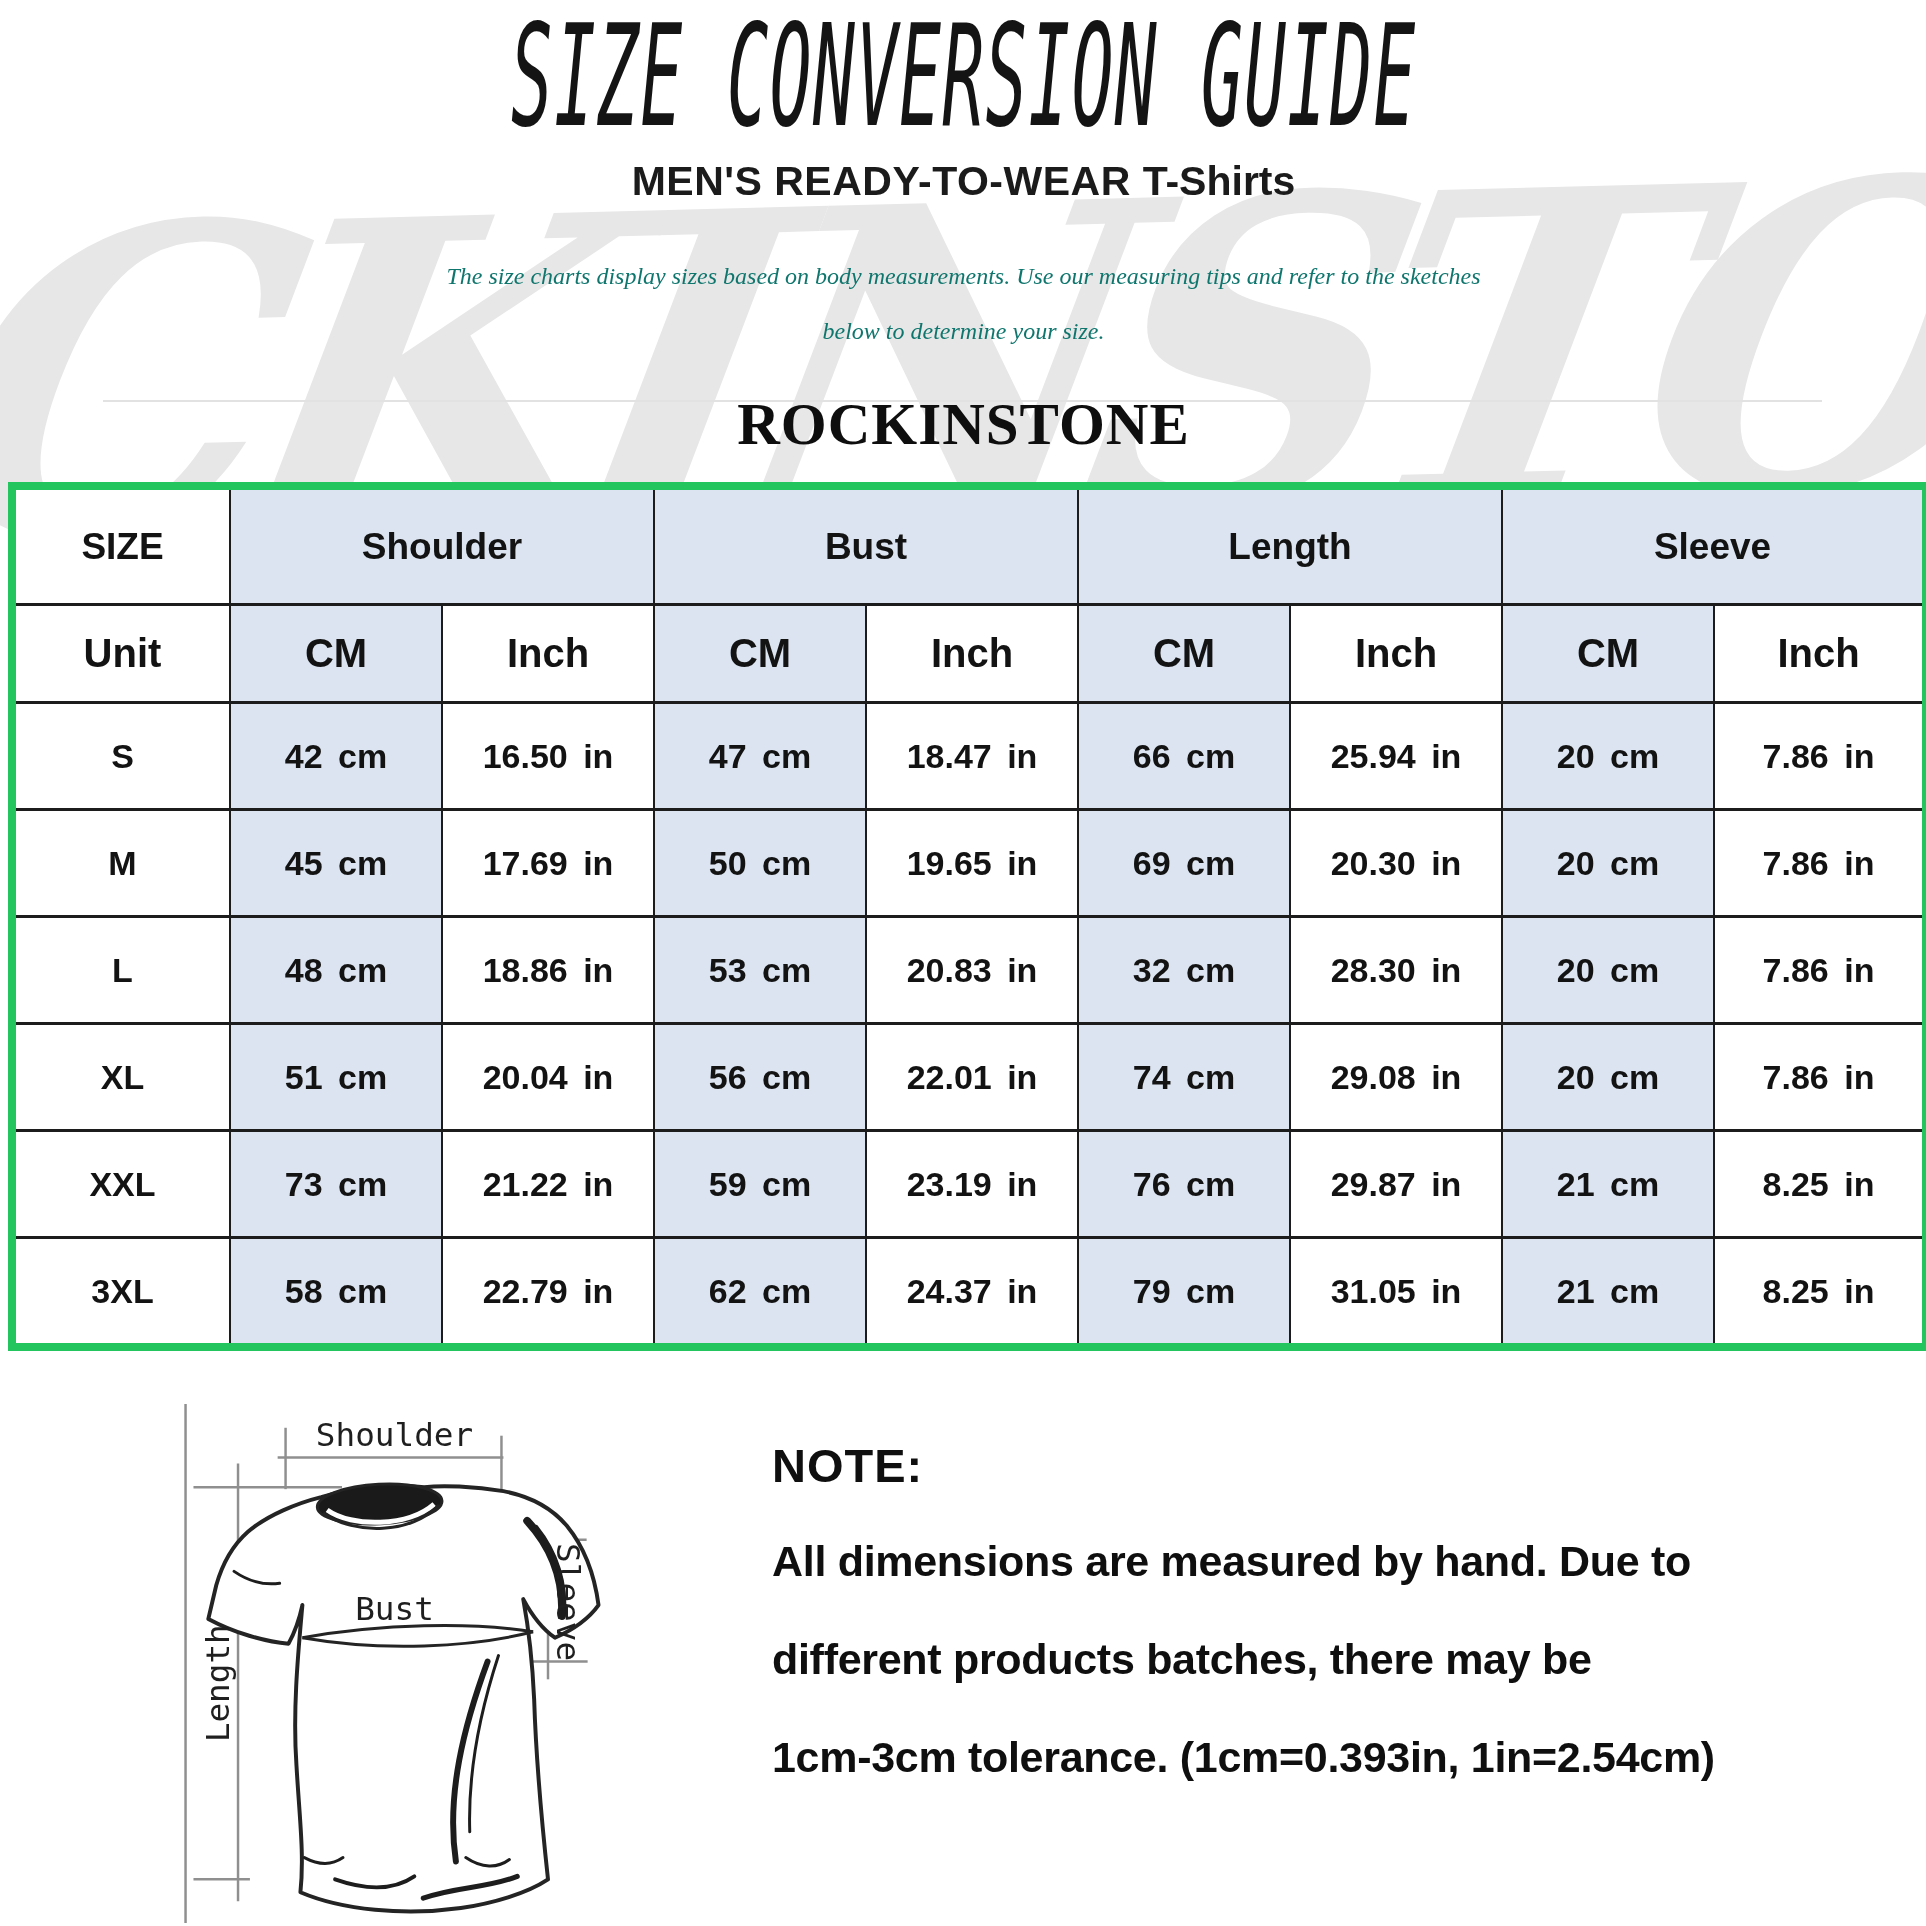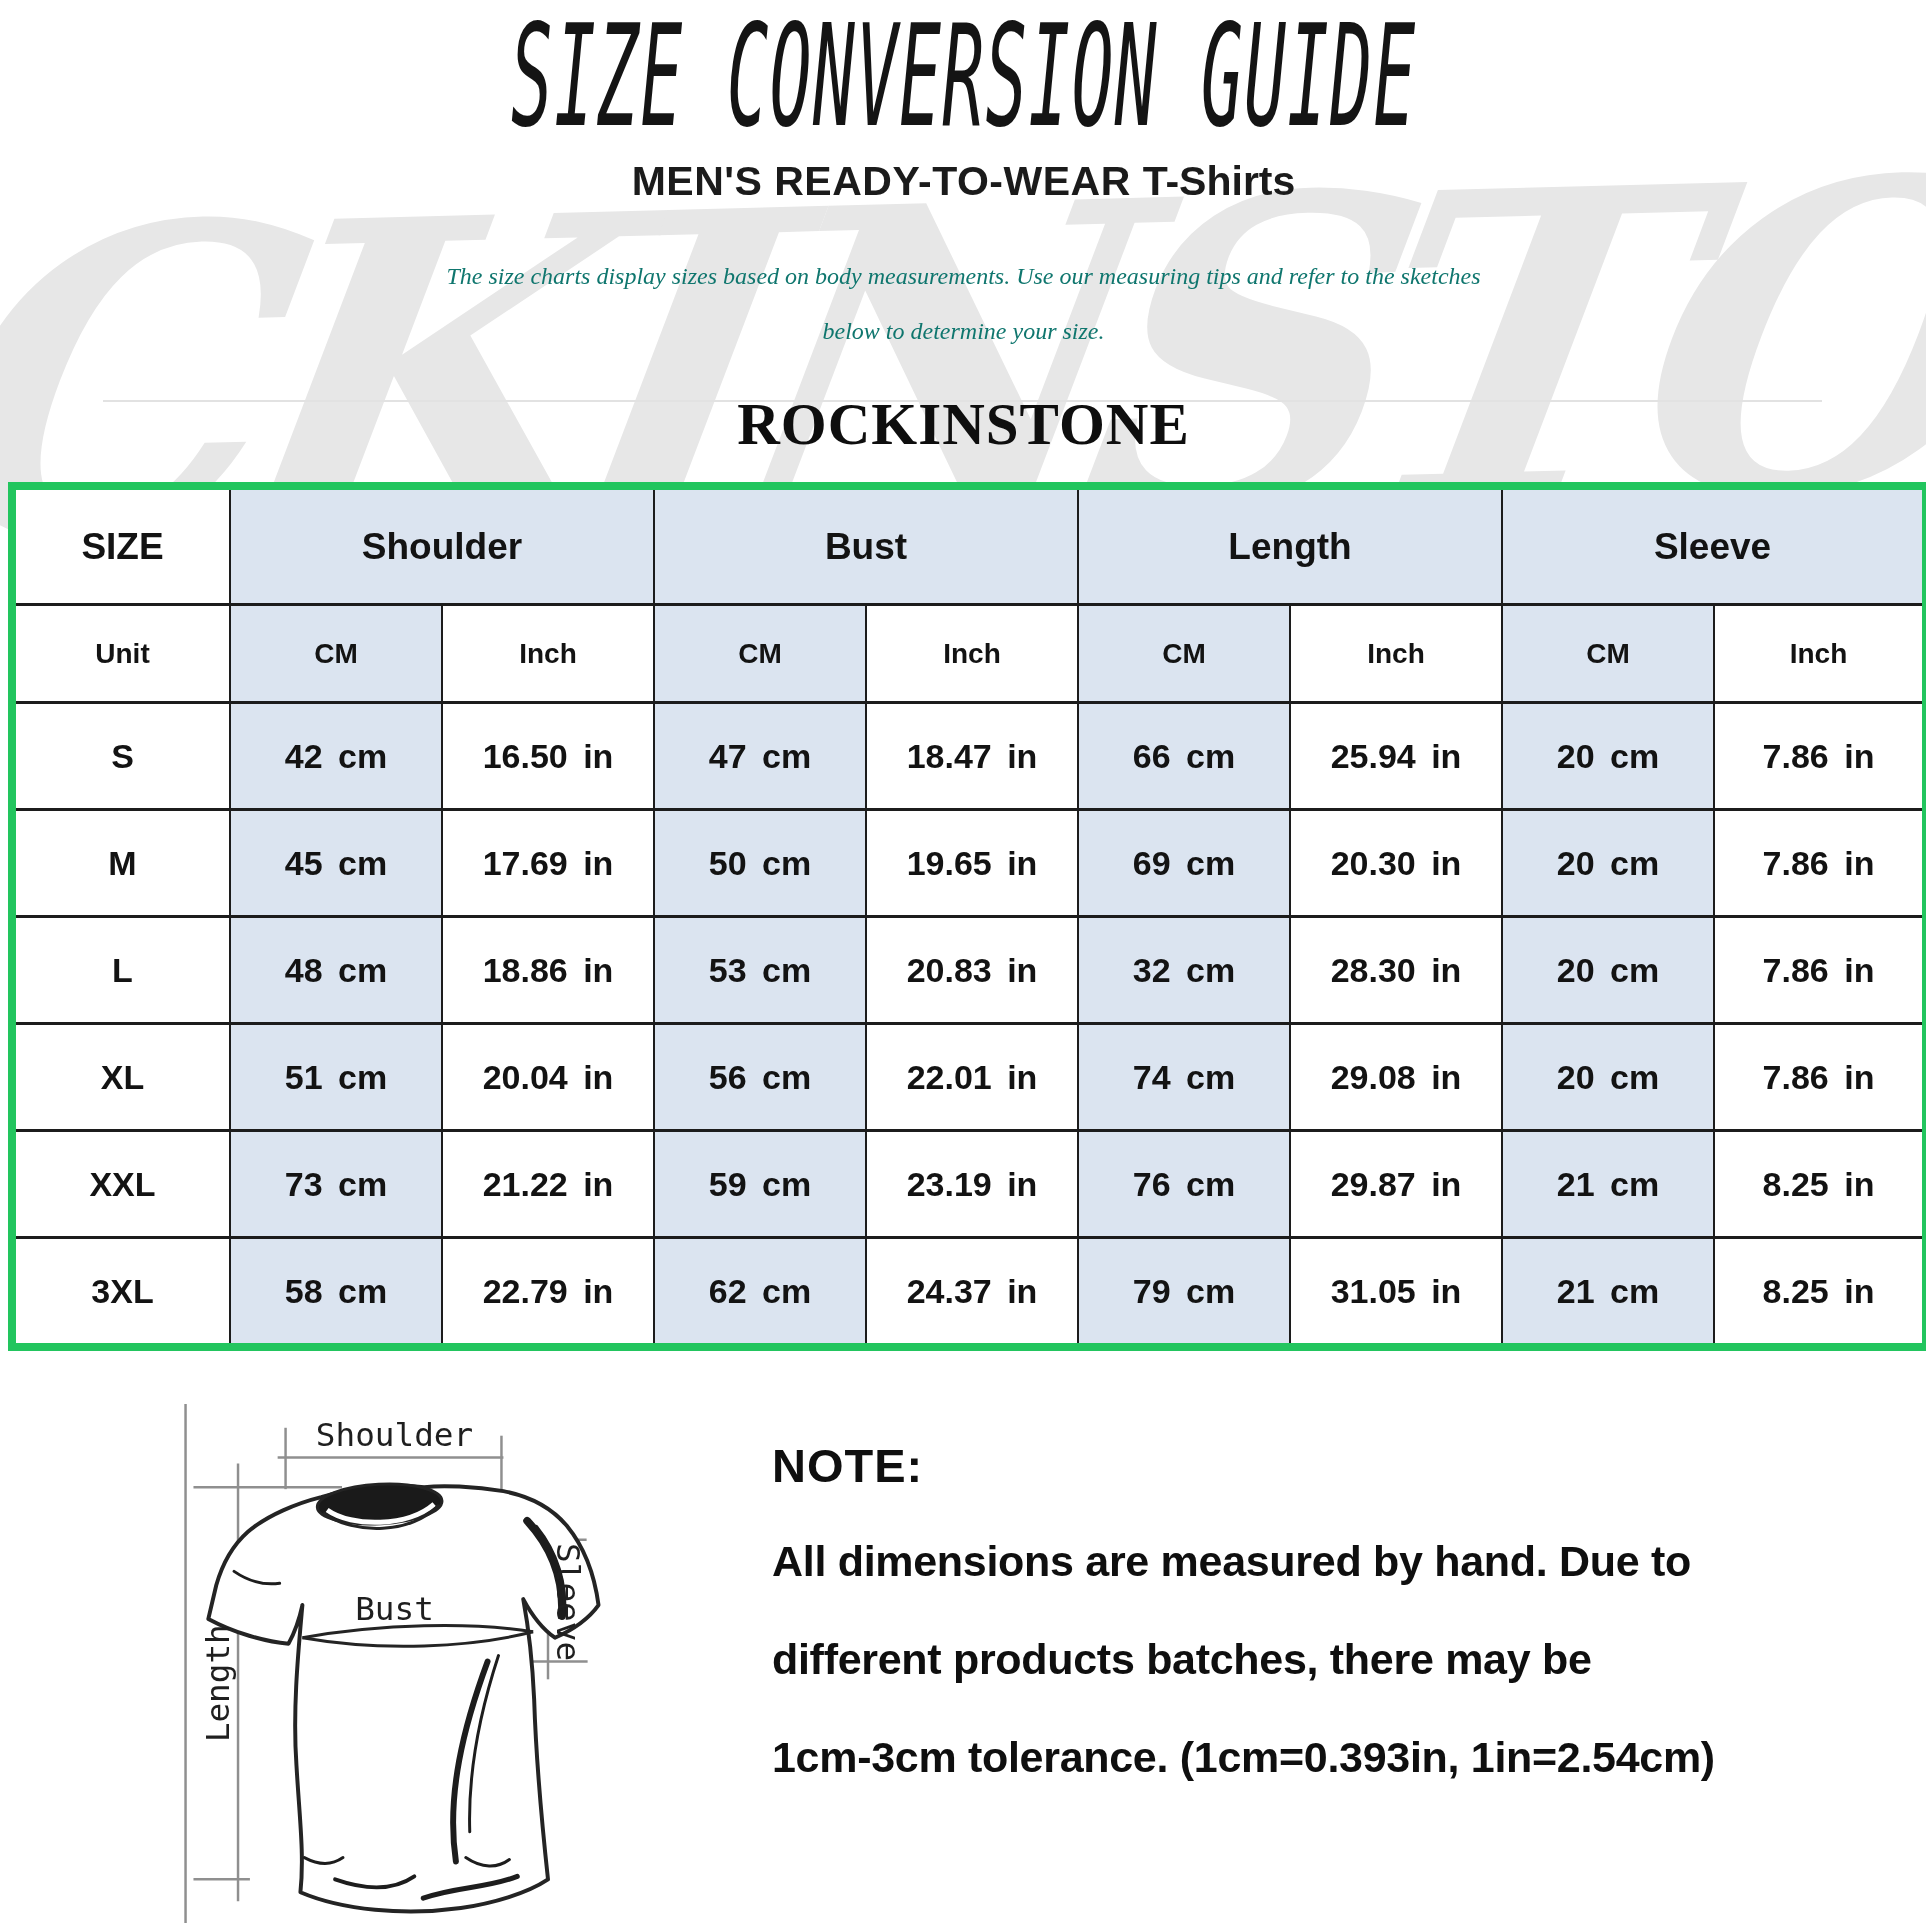--- a/index.html
+++ b/index.html
@@ -45,21 +45,21 @@
     border-collapse:collapse;table-layout:fixed;background:#ec4899;
     border:8px solid #22c55e;
   }
   .size-table td{
     border:solid #1c1c1c;border-width:3px 2px;
     text-align:center;vertical-align:middle;padding:0;
     font-weight:700;color:#131313;background:#fff;
   }
   .size-table td.c-blue{background:#dbe4f0;}
   .size-table tr.group-row td{height:113px;font-size:37px;}
-  .size-table tr.unit-row td{height:95px;font-size:28px;}
+  .size-table tr.unit-row td{height:95px;font-size:40px;}
   .size-table tr.data-row td{height:104px;font-size:34px;word-spacing:6px;}
   .size-table tr.data-row td.size-cell{word-spacing:0;}
   
   .tshirt-svg{position:absolute;left:139px;top:1394px;width:614px;height:533px;z-index:1;}
   .tshirt-svg text{
     font-family:"DejaVu Sans Mono",monospace;font-size:33px;fill:#1f1f1f;
   }
   
   .note{position:absolute;left:772px;top:1438px;width:1119px;z-index:1;color:#0f0f0f;}
   .note-heading{margin:0 0 44px 0;font-size:47px;font-weight:700;letter-spacing:1px;}

